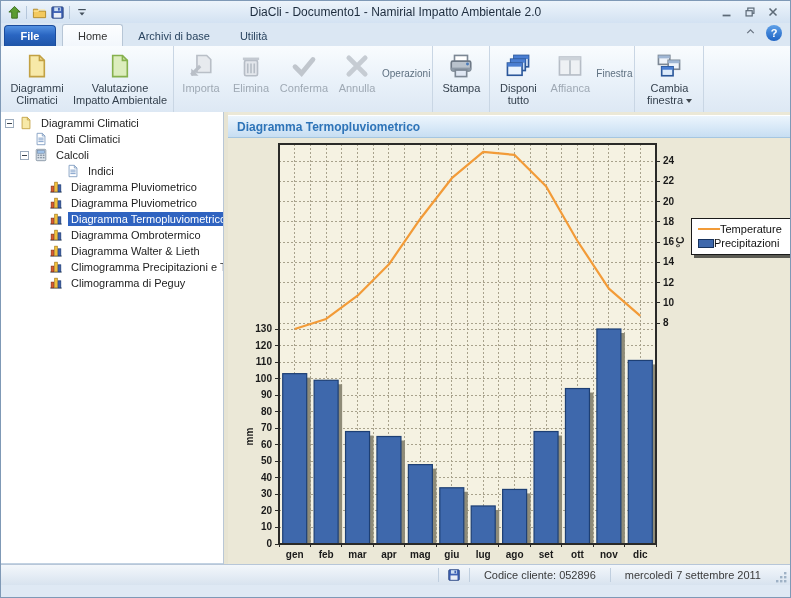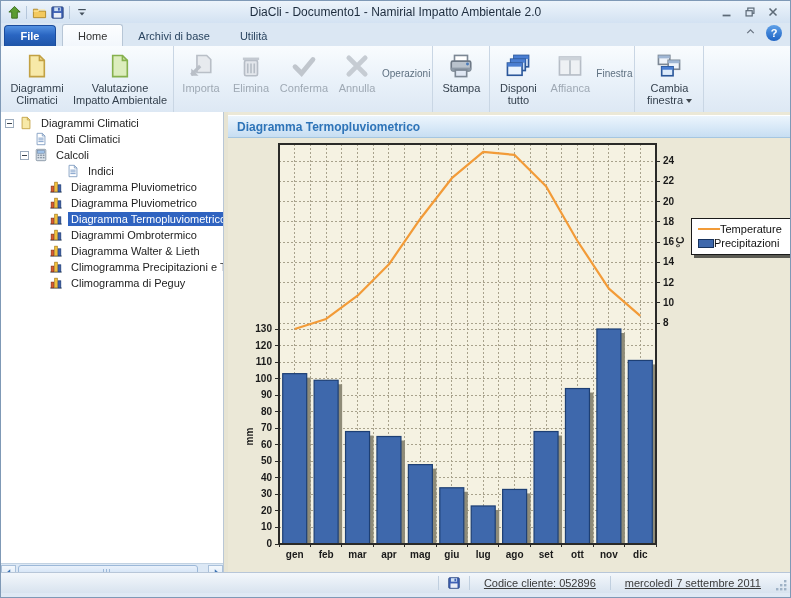--- a/index.html
+++ b/index.html
@@ -66,23 +66,23 @@
   .chart-header{margin-top:3px;height:21px;background:linear-gradient(#ecf5fd,#c7def2);
                 border-top:1px solid #fff;border-bottom:1px solid #a5c6e0;
                 color:#2e74b8;font-weight:bold;font-size:12px;display:flex;align-items:center;padding-left:9px;}
   .chartwrap{position:absolute;left:0;top:26px;right:0;bottom:0;}
   .legend{position:absolute;left:463px;top:80px;background:#fff;border:1px solid #1a1a1a;
           box-shadow:3px 3px 0 rgba(55,55,50,.8);padding:3px 9px 4px 6px;font-size:11px;color:#111;}
   .lrow{display:flex;align-items:center;height:14px;}
   .sw-line{width:22px;height:0;border-top:2px solid;}
   .sw-box{width:16px;height:9px;border:1px solid #17335e;box-sizing:border-box;}
   
-  .statusbar{position:absolute;left:0;right:0;bottom:4px;height:20px;
+  .statusbar{position:absolute;left:0;right:0;bottom:12px;height:20px;
              background:linear-gradient(#f3f7fb,#d8e3ef);border-top:1px solid #b7c6d8;
-             display:flex;align-items:center;font-size:11px;color:#3a3a3a;text-decoration:underline;}
+             display:flex;align-items:center;font-size:11px;color:#3a3a3a;}
   .ssep{width:1px;height:14px;background:#c0cfdf;}
   .scell{padding:0 14px;}
   .grip{width:13px;height:13px;margin:4px 2px 0 0;}
 </style>
 </head>
 <body>
 
 <div class="win">
 
   <div class="titlebar">
@@ -376,21 +376,21 @@
         <div class="trow" style="padding-left: 34px;">
           <span class="expspace"></span>
           <span class="ticon">
             <svg width="14" height="14" viewBox="0 0 16 16">
               <rect x="1.5" y="13" width="13" height="1.5" fill="#6b7684"></rect>
               <rect x="2.5" y="7" width="3" height="6.5" fill="#dd5a2c" stroke="#8a3113" stroke-width=".8"></rect>
               <rect x="6.5" y="2.5" width="3" height="11" fill="#f4c33d" stroke="#a5791a" stroke-width=".8"></rect>
               <rect x="10.5" y="5.5" width="3" height="8" fill="#3f62b5" stroke="#1d3a6e" stroke-width=".8"></rect>
             </svg>
           </span>
-          <span class="tlabel">Diagrammi Ombrotermico</span>
+          <span class="tlabel">Diagramma Ombrotermico</span>
         </div>
         <div class="trow" style="padding-left: 34px;">
           <span class="expspace"></span>
           <span class="ticon">
             <svg width="14" height="14" viewBox="0 0 16 16">
               <rect x="1.5" y="13" width="13" height="1.5" fill="#6b7684"></rect>
               <rect x="2.5" y="7" width="3" height="6.5" fill="#dd5a2c" stroke="#8a3113" stroke-width=".8"></rect>
               <rect x="6.5" y="2.5" width="3" height="11" fill="#f4c33d" stroke="#a5791a" stroke-width=".8"></rect>
               <rect x="10.5" y="5.5" width="3" height="8" fill="#3f62b5" stroke="#1d3a6e" stroke-width=".8"></rect>
             </svg>

